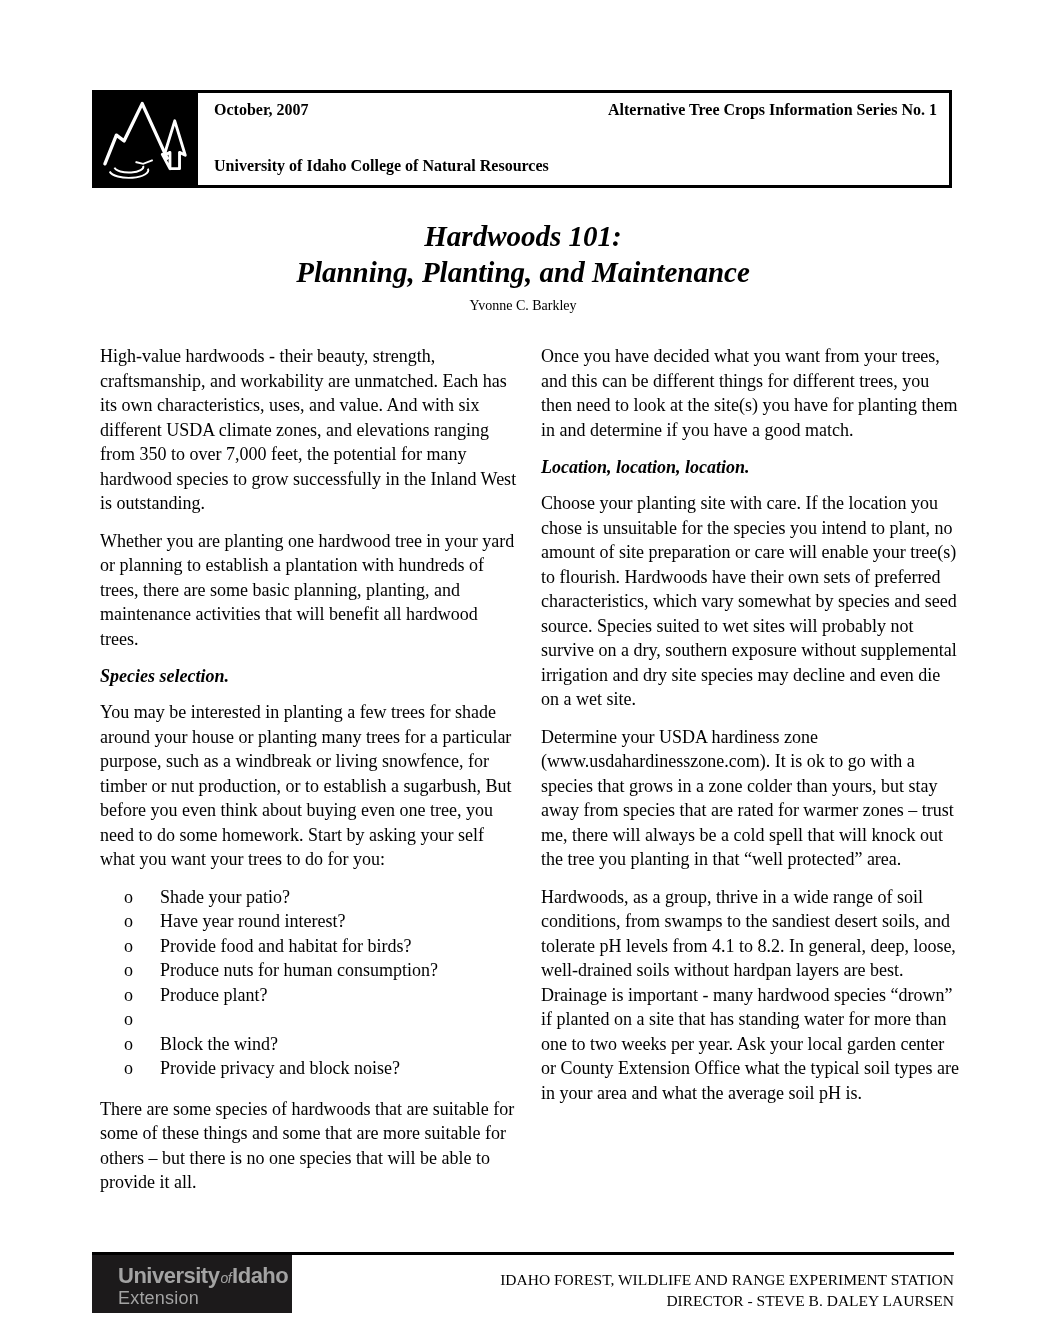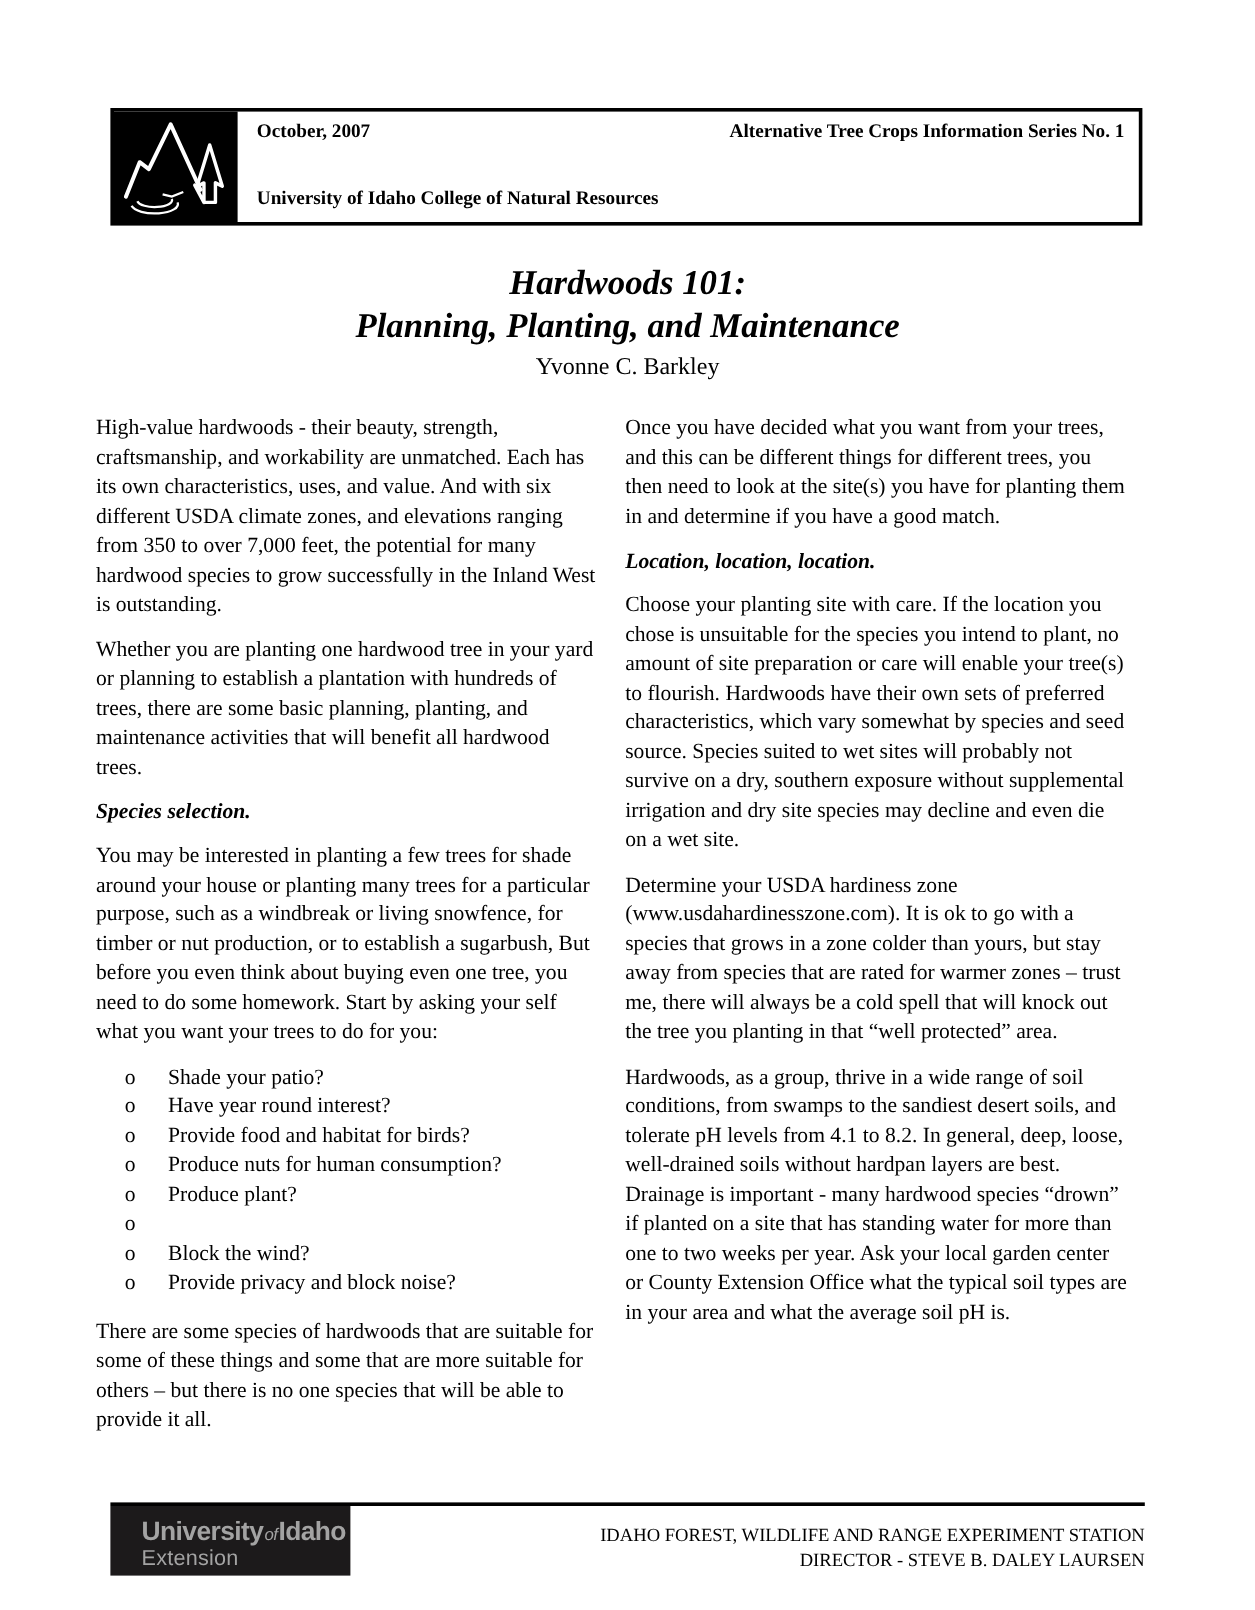--- a/index.html
+++ b/index.html
@@ -42,26 +42,26 @@
   
   .title-block {
     position:absolute; left:0; top:218px; width:100%;
     text-align:center;
   }
   .doc-title {
     font-weight:bold; font-style:italic;
     font-size:29px; line-height:36px;
   }
   .doc-author {
-    font-size:20px; line-height:24px; margin-top:4px;
+    font-size:14px; line-height:24px; margin-top:4px;
   }
 
   
   .columns {
-    position:absolute; left:80px; top:344px;
+    position:absolute; left:100px; top:344px;
     width:862px;
     display:flex; gap:21px;
   }
   .col { width:420px; font-size:18px; line-height:24.5px; }
   .col p { margin:0 0 13px 0; }
   .col h3 {
     font-size:18px; line-height:24px;
     font-weight:bold; font-style:italic;
     margin:6px 0 12px 0;
   }

